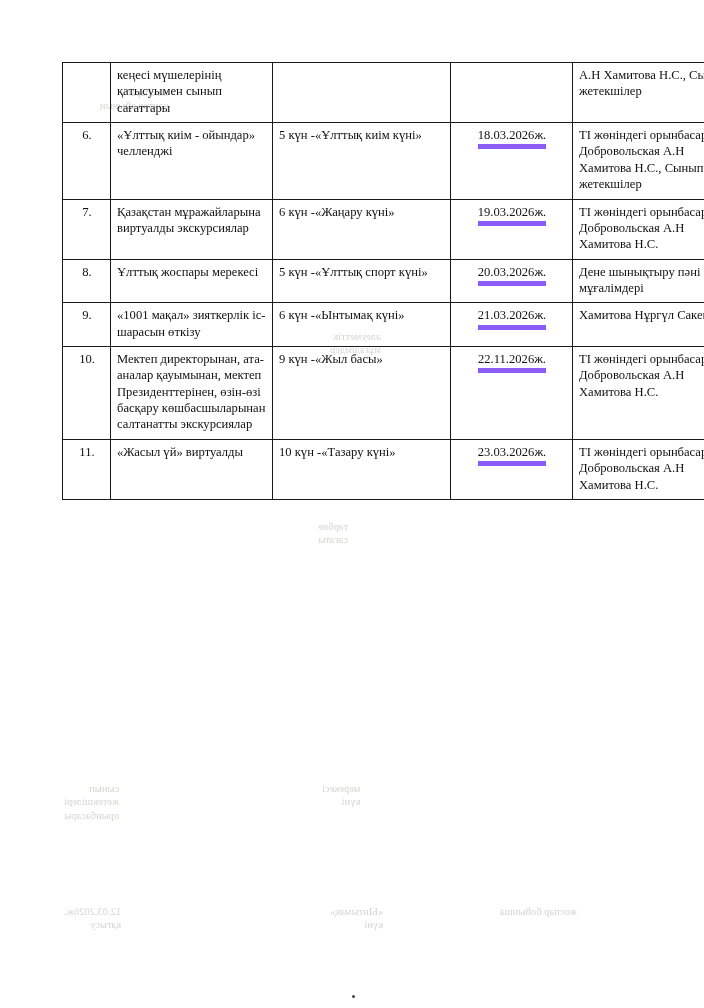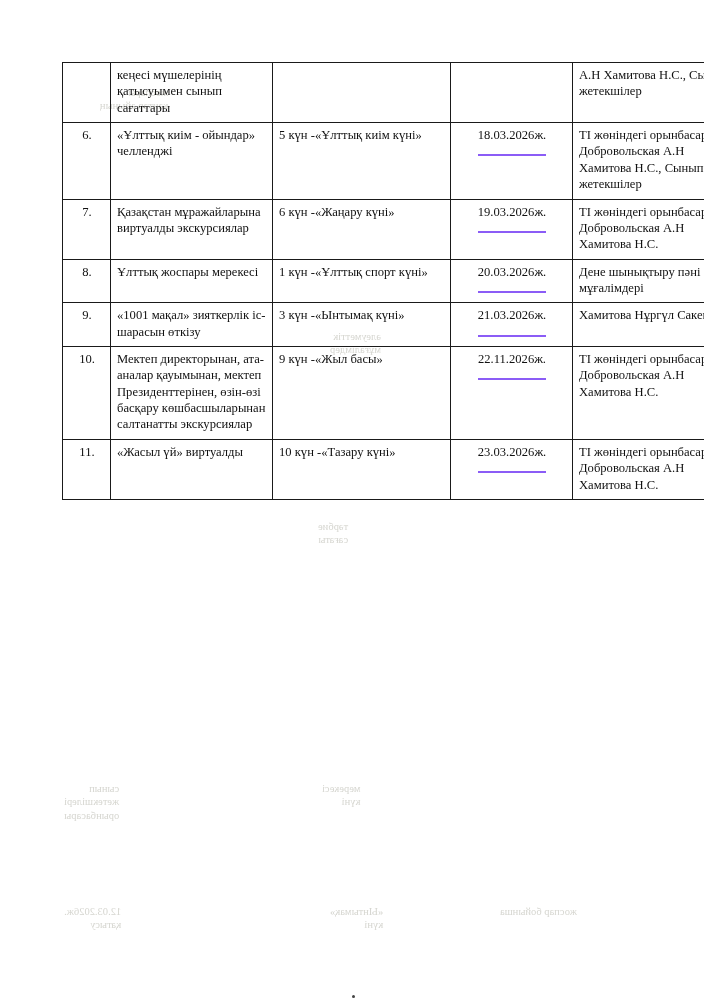--- a/index.html
+++ b/index.html
@@ -59,22 +59,22 @@
     width: 36px;
     padding-left: 2px;
     padding-right: 2px;
   }
   td.activity { width: 150px; }
   td.day      { width: 166px; }
   td.date     { width: 110px; text-align: center; }
   td.resp     { width: 160px; }
 
   .date-underline {
-    border-bottom: 2px solid #8b5cf6;
-    padding-bottom: 11px;
+    border-bottom: 5px solid #8b5cf6;
+    padding-bottom: 1px;
     display: inline-block;
     text-align: right;
   }
 
   
   tr.first-row td { border-top: 1px solid #1a1a1a; }
 
   .page-footer-dot {
     position: absolute;
     left: 352px;
@@ -126,28 +126,28 @@
       <tr>
         <td class="num">7.</td>
         <td class="activity">Қазақстан мұражайларына виртуалды экскурсиялар</td>
         <td class="day">6 күн -«Жаңару күні»</td>
         <td class="date"><span class="date-underline">19.03.2026ж.</span></td>
         <td class="resp">ТІ жөніндегі орынбасарлар Добровольская А.Н Хамитова Н.С.</td>
       </tr>
       <tr>
         <td class="num">8.</td>
         <td class="activity">Ұлттық жоспары мерекесі</td>
-        <td class="day">1 күн -«Ұлттық спорт күні»</td>
+        <td class="day">5 күн -«Ұлттық спорт күні»</td>
         <td class="date"><span class="date-underline">20.03.2026ж.</span></td>
         <td class="resp">Дене шынықтыру пәні мұғалімдері</td>
       </tr>
       <tr>
         <td class="num">9.</td>
         <td class="activity">«1001 мақал» зияткерлік іс-шарасын өткізу</td>
-        <td class="day">3 күн -«Ынтымақ күні»</td>
+        <td class="day">6 күн -«Ынтымақ күні»</td>
         <td class="date"><span class="date-underline">21.03.2026ж.</span></td>
         <td class="resp">Хамитова Нұргүл Сакенқызы</td>
       </tr>
       <tr>
         <td class="num">10.</td>
         <td class="activity">Мектеп директорынан, ата-аналар қауымынан, мектеп Президенттерінен, өзін-өзі басқару көшбасшыларынан салтанатты экскурсиялар</td>
         <td class="day">9 күн -«Жыл басы»</td>
         <td class="date"><span class="date-underline">22.11.2026ж.</span></td>
         <td class="resp">ТІ жөніндегі орынбасарлар Добровольская А.Н Хамитова Н.С.</td>
       </tr>

